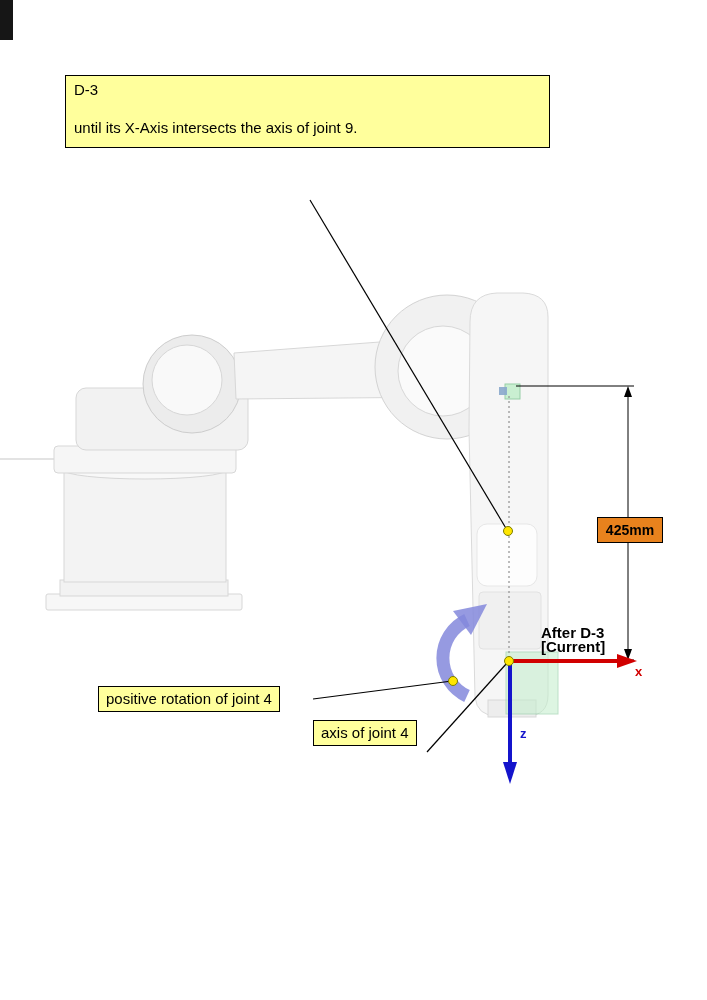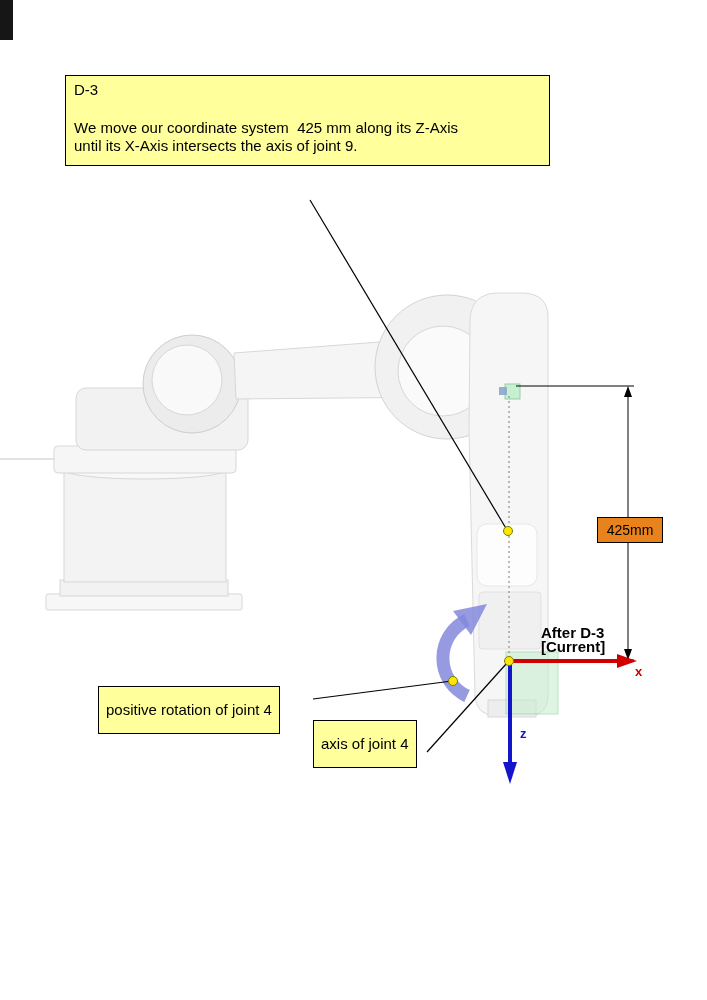--- a/index.html
+++ b/index.html
@@ -11,24 +11,24 @@
 
   .callout{position:absolute;left:65px;top:75px;width:467px;
            background:var(--callout-bg,#ffff9c);border:1px solid #000;
            padding:5px 8px 10px 8px;font-size:15px;line-height:18px;}
   .co-title{margin-bottom:20px;}
   .co-body div{white-space:pre;}
   .co-cmd{margin-top:16px;}
 
   .dim-label{position:absolute;left:597px;top:517px;width:64px;height:24px;
              background:var(--dimension-bg,#e8821d);border:1px solid #000;
-             font-size:14px;font-weight:normal;text-align:center;line-height:24px;}
+             font-size:14px;font-weight:bold;text-align:center;line-height:24px;}
 
   .note{position:absolute;background:var(--callout-bg,#ffff9c);border:1px solid #000;
-        font-size:15px;line-height:18px;padding:14px 7px;white-space:nowrap;}
+        font-size:15px;line-height:18px;padding:3px 7px;white-space:nowrap;}
   #note-rotation{left:98px;top:686px;}
   #note-axis{left:313px;top:720px;}
 
   .frame-label{position:absolute;left:541px;top:626px;font-size:15px;font-weight:bold;line-height:14px;}
   .axis-label{position:absolute;font-size:13px;font-weight:bold;}
   #x-label{left:635px;top:664px;color:var(--x-axis,#d10000);}
   #z-label{left:520px;top:726px;color:var(--z-axis,#1414cc);}
 
   
   .robot{stroke:#d7d7d7;stroke-width:1;}
@@ -100,21 +100,20 @@
     <circle class="dot" cx="508" cy="531" r="4.5"></circle>
     <circle class="dot" cx="509" cy="661" r="4.5"></circle>
     <circle class="dot" cx="453" cy="681" r="4.5"></circle>
   </svg>
 
   <div class="artifact"></div>
 
   <div class="callout">
     <div class="co-title">D-3</div>
     <div class="co-body">
-      <div>We move our coordinate system  425 mm along its Z-Axis</div>
       <div>until its X-Axis intersects the axis of joint 9.</div>
     </div>
   </div>
 
   <div class="dim-label">425mm</div>
 
   <div class="note" id="note-rotation">positive rotation of joint 4</div>
   <div class="note" id="note-axis">axis of joint 4</div>
 
   <div class="frame-label">

